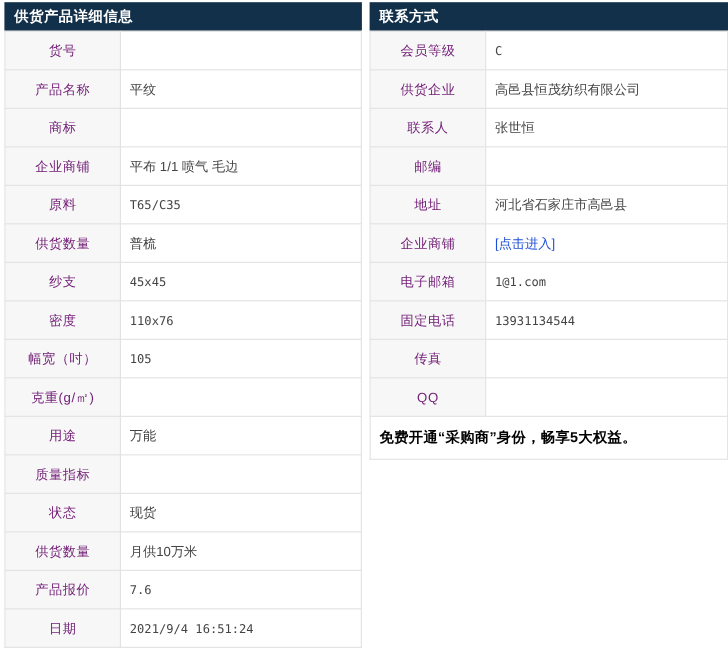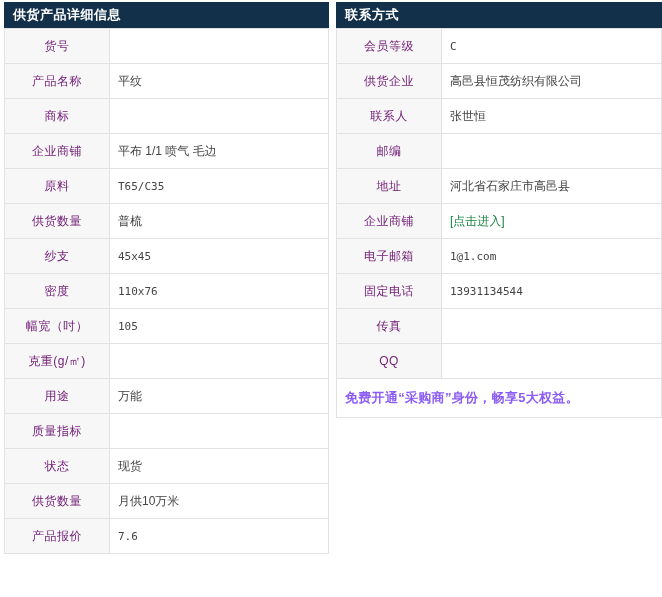--- a/index.html
+++ b/index.html
@@ -71,34 +71,34 @@
     text-align: left;
     padding-left: 8px;
     font-family: "DejaVu Sans Mono", monospace;
     font-size: 11px;
   }
   table.info td.cjk {
     font-family: "Liberation Sans", sans-serif;
     font-size: 12px;
   }
   .shop-link {
-    color: #15803d;
+    color: #1d4ed8;
     text-decoration: none;
     font-family: "Liberation Sans", sans-serif;
     font-size: 12px;
     cursor: pointer;
   }
   .promo-row td {
     text-align: center;
     padding: 0;
     height: 38px;
     background: #ffffff;
   }
   .promo-text {
-    color: #8b5cf6;
+    color: #000000;
     font-size: 13px;
     font-weight: bold;
     font-family: "Liberation Sans", sans-serif;
     letter-spacing: 0.3px;
   }
 </style>
 </head>
 <body>
 
 <div class="page">
@@ -160,20 +160,24 @@
           <td class="cjk">现货</td>
         </tr>
         <tr>
           <th>供货数量</th>
           <td class="cjk">月供10万米</td>
         </tr>
         <tr>
           <th>产品报价</th>
           <td>7.6</td>
         </tr>
+        <tr>
+          <th>日期</th>
+          <td>2021/9/4 16:51:24</td>
+        </tr>
       </tbody>
     </table>
   </div>
 
   <div class="panel panel-right">
     <div class="panel-header">联系方式</div>
     <table class="info">
       <tbody>
         <tr>
           <th>会员等级</th>

